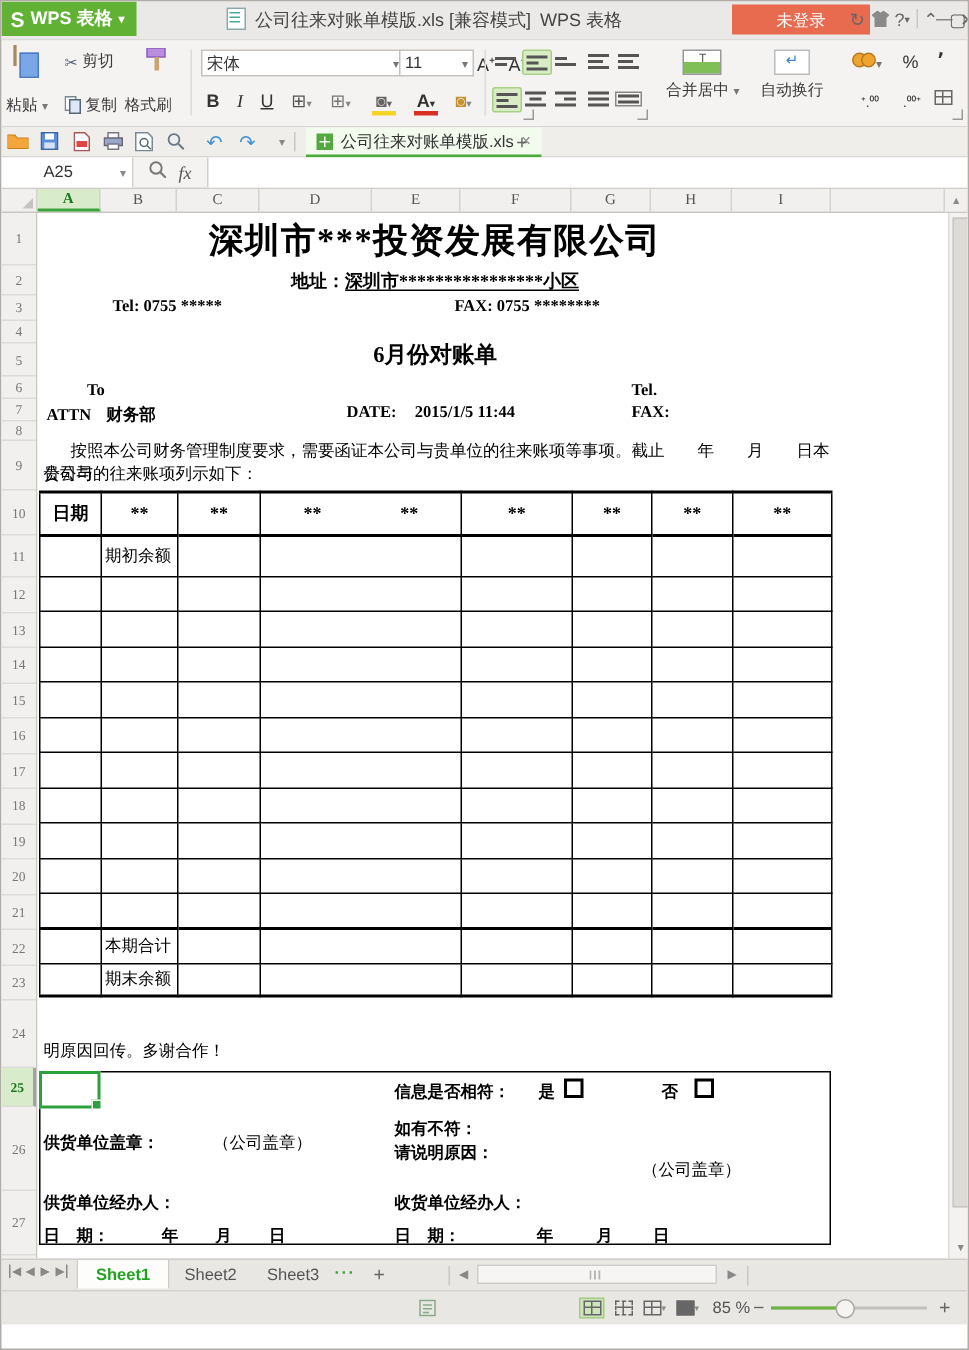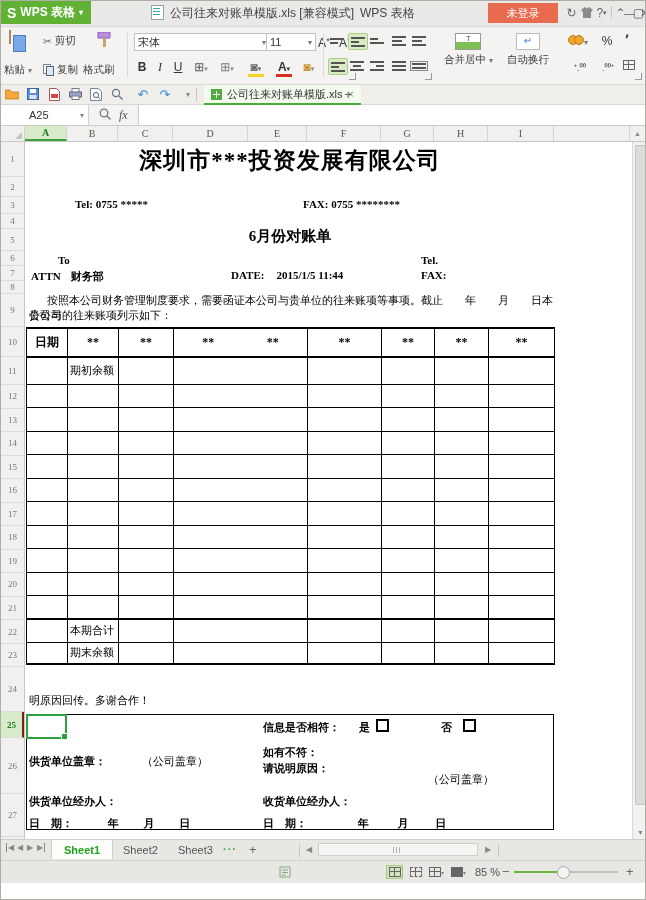--- a/index.html
+++ b/index.html
@@ -8,21 +8,21 @@
   .abs{position:absolute;}
   
   .titlebar{position:relative;height:25px;background:#ebe9e7;border-bottom:1px solid #dcdad7;}
   .logo{position:absolute;left:0;top:0;height:23px;background:#61b234;color:#fff;display:flex;align-items:center;
     padding:0 8px 0 6px;font-size:12px;font-weight:bold;gap:4px;}
   .logo .mark{font-size:14px;font-weight:bold;}
   .logo .dd{font-size:8px;}
   .doc-title{position:absolute;left:150px;top:4px;font-size:12px;color:#444;display:flex;gap:6px;align-items:flex-start;}
   .sheet-ico{display:inline-block;width:11px;height:13px;background:#fff;border:1px solid #8aa;position:relative;}
   .sheet-ico:before{content:"";position:absolute;left:1px;top:2px;width:7px;height:1px;background:#4a9;box-shadow:0 3px 0 #4a9,0 6px 0 #4a9;}
-  .login-btn{position:absolute;left:487px;top:2px;width:70px;height:20px;background:#e86a4f;color:#fff;
+  .login-btn{position:absolute;left:487px;top:2px;width:92px;height:20px;background:#e86a4f;color:#fff;
     font-size:11px;display:flex;align-items:center;justify-content:center;}
   .tb-ico{position:absolute;top:3px;width:15px;height:17px;color:#666;font-size:12px;display:flex;align-items:center;justify-content:center;}
   .tb-sep{position:absolute;top:5px;width:1px;height:13px;background:#c9c6c3;}
   
   .ribbonrow{position:relative;height:25px;background:#f7f6f4;border-bottom:1px solid #e4e2df;display:flex;align-items:flex-end;padding-left:14px;gap:0;}
   .rtab{font-size:12px;color:#3c3c3c;padding:4px 12px 5px 12px;}
   .rtab.active{color:#279a27;font-weight:bold;border-bottom:2px solid #4aab3d;padding-bottom:3px;background:#fdfdfc;}
   
   .toolbar{position:relative;height:57px;background:#f4f3f1;border-bottom:1px solid #d9d7d4;font-size:10.5px;color:#3b3b3b;}
   .tsep{position:absolute;top:6px;width:1px;height:44px;background:#dddbd8;}
@@ -63,21 +63,21 @@
   .corner:after{content:"";position:absolute;right:2px;bottom:2px;border-left:7px solid transparent;border-bottom:7px solid #c5c3c0;}
   .colh{height:100%;display:flex;align-items:center;justify-content:center;border-right:1px solid #d4d2cf;box-sizing:border-box;}
   .colh.sel{background:#d8ecCB;background:#d8eccb;color:#1d771d;font-weight:bold;border-bottom:2px solid #3ca33c;}
   .chfill{flex:1;}
   .scrollbtn{width:15px;background:#f1f0ee;border-left:1px solid #d4d2cf;font-size:7px;color:#888;display:flex;align-items:center;justify-content:center;}
   
   .gridarea{position:relative;height:697px;background:#fff;}
   .rowheaders{position:absolute;left:0;top:0;width:24px;height:697px;background:#f1f0ee;border-right:1px solid #c9c7c4;box-sizing:border-box;}
   .rowh{display:flex;align-items:center;justify-content:center;font-family:"Liberation Serif",serif;font-size:9px;color:#777;
     border-bottom:1px solid #dddbd8;box-sizing:border-box;}
-  .rowh.sel{background:#d8eccb;color:#1d771d;font-weight:bold;border-right:2px solid #7f1d1d;}
+  .rowh.sel{background:#d8eccb;color:#1d771d;font-weight:bold;border-right:2px solid #a3a3a3;}
   .page{position:absolute;left:24px;top:0;width:607px;height:697px;background:#fff;font-family:"Liberation Serif",serif;color:#000;}
   .vscroll{position:absolute;left:631px;top:0;width:15px;height:697px;background:#f3f2f0;box-sizing:border-box;border-left:1px solid #dcdad7;}
   .vthumb{position:absolute;left:2px;top:3px;width:10px;height:658px;background:#dddbd8;border:1px solid #c8c6c3;}
   .vdown{position:absolute;left:0;bottom:0;width:15px;height:13px;font-size:7px;color:#888;display:flex;align-items:center;justify-content:center;}
   
   .c-title{left:0;top:3px;width:530px;text-align:center;font-size:23px;font-weight:bold;letter-spacing:1px;}
   .c-line{font-size:11px;}
   .c-addr{left:0;top:37px;width:530px;text-align:center;font-size:12px;font-weight:bold;}
   .c-addr u{text-underline-offset:2px;}
   .c-sub{left:0;top:85px;width:530px;text-align:center;font-size:15px;font-weight:bold;}
@@ -391,20 +391,21 @@
         <div class="rowh" style="height: 24px;">22</div>
         <div class="rowh" style="height: 23px;">23</div>
         <div class="rowh" style="height: 45px;">24</div>
         <div class="rowh sel" style="height: 26px;">25</div>
         <div class="rowh" style="height: 56px;">26</div>
         <div class="rowh" style="height: 43px;">27</div>
       </div>
 
     <div class="page">
       <div class="abs c-title">深圳市***投资发展有限公司</div>
+      <div class="abs c-addr"><span>地址：</span><u>深圳市****************小区</u></div>
       <div class="abs c-line b" style="left:50px;top:56px">Tel: 0755 *****</div>
       <div class="abs c-line b" style="left:278px;top:56px">FAX: 0755 ********</div>
       <div class="abs c-sub">6月份对账单</div>
       <div class="abs c-line b" style="left:33px;top:112px">To</div>
       <div class="abs c-line b" style="left:396px;top:112px">Tel.</div>
       <div class="abs c-line b" style="left:6px;top:127px"><span>ATTN</span><span style="margin-left:10px">财务部</span></div>
       <div class="abs c-line b" style="left:206px;top:127px"><span>DATE:</span><span style="margin-left:12px">2015/1/5 11:44</span></div>
       <div class="abs c-line b" style="left:396px;top:127px">FAX:</div>
       <div class="abs c-line" style="left:4px;top:151px;width:524px;text-indent:18px">按照本公司财务管理制度要求，需要函证本公司与贵单位的往来账项等事项。截止　　年　　月　　日本公司与</div>
       <div class="abs c-line" style="left:4px;top:166px">贵公司的往来账项列示如下：</div>

